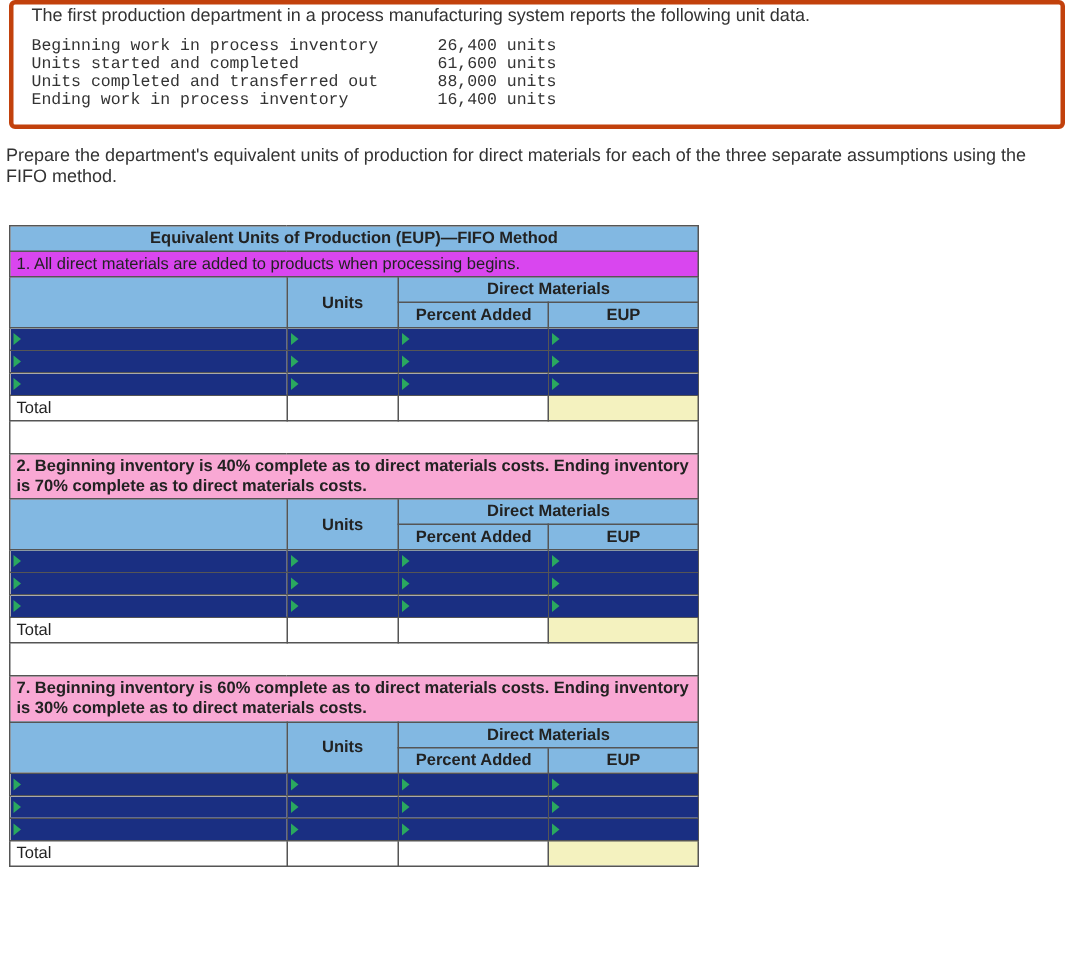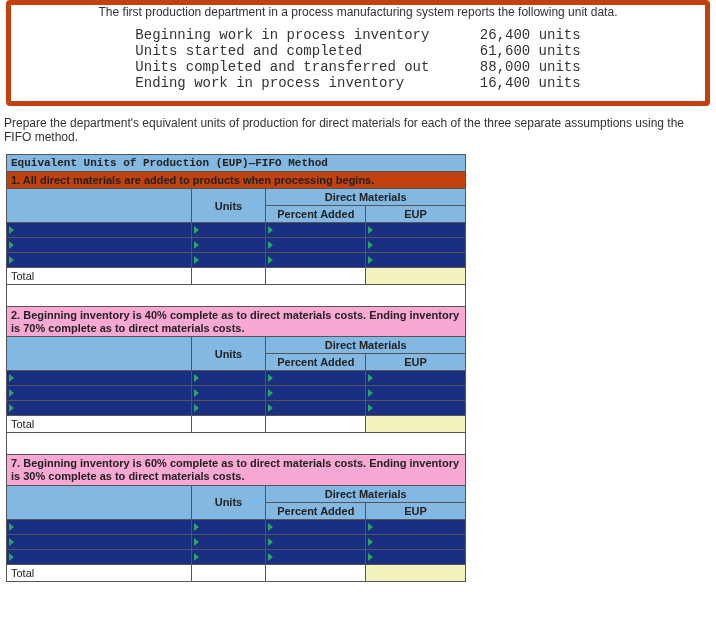--- a/index.html
+++ b/index.html
@@ -6,65 +6,63 @@
   body {
     margin: 0;
     padding: 0;
     font-family: Arial, Helvetica, sans-serif;
     font-size: 11px;
     color: #222;
     background: #fff;
     width: 716px;
   }
   .problem-box {
-    border: 5px solid #c2410c;
+    border: 3px solid #c2410c;
     border-radius: 4px;
     margin: 0 6px 10px 6px;
     padding: 0 12px 10px 12px;
     background: #fff;
-    text-align: center;
   }
   .problem-intro {
     font-size: 12px;
     padding-top: 0;
     color: #333;
   }
   .mono-block {
     font-family: "Courier New", monospace;
-    font-size: 14px;
+    font-size: 11px;
     white-space: pre;
     margin-top: 8px;
     color: #333;
   }
   .instructions {
     font-size: 12px;
-    margin: 10px 6px 10px 4px;
+    margin: 10px 6px 26px 4px;
     color: #333;
   }
   table.eup {
     border-collapse: collapse;
     margin-left: 6px;
     width: 460px;
   }
   table.eup td, table.eup th {
     border: 1px solid #555;
     padding: 2px 4px;
     font-size: 11px;
     vertical-align: middle;
   }
   .title-row td {
     background: #82b8e2;
     font-weight: bold;
-    text-align: left;
+    text-align: center;
     height: 16px;
-    font-family: Liberation Mono, monospace;
   }
   .section-row td {
-    background: #c2410c;
-    font-weight: bold;
+    background: #d946ef;
+    font-weight: normal;
     height: 16px;
   }
   .section-row2 td {
     background: #f9a8d4;
     font-weight: bold;
     height: 28px;
     line-height: 1.15;
   }
   .hdr {
     background: #82b8e2;

